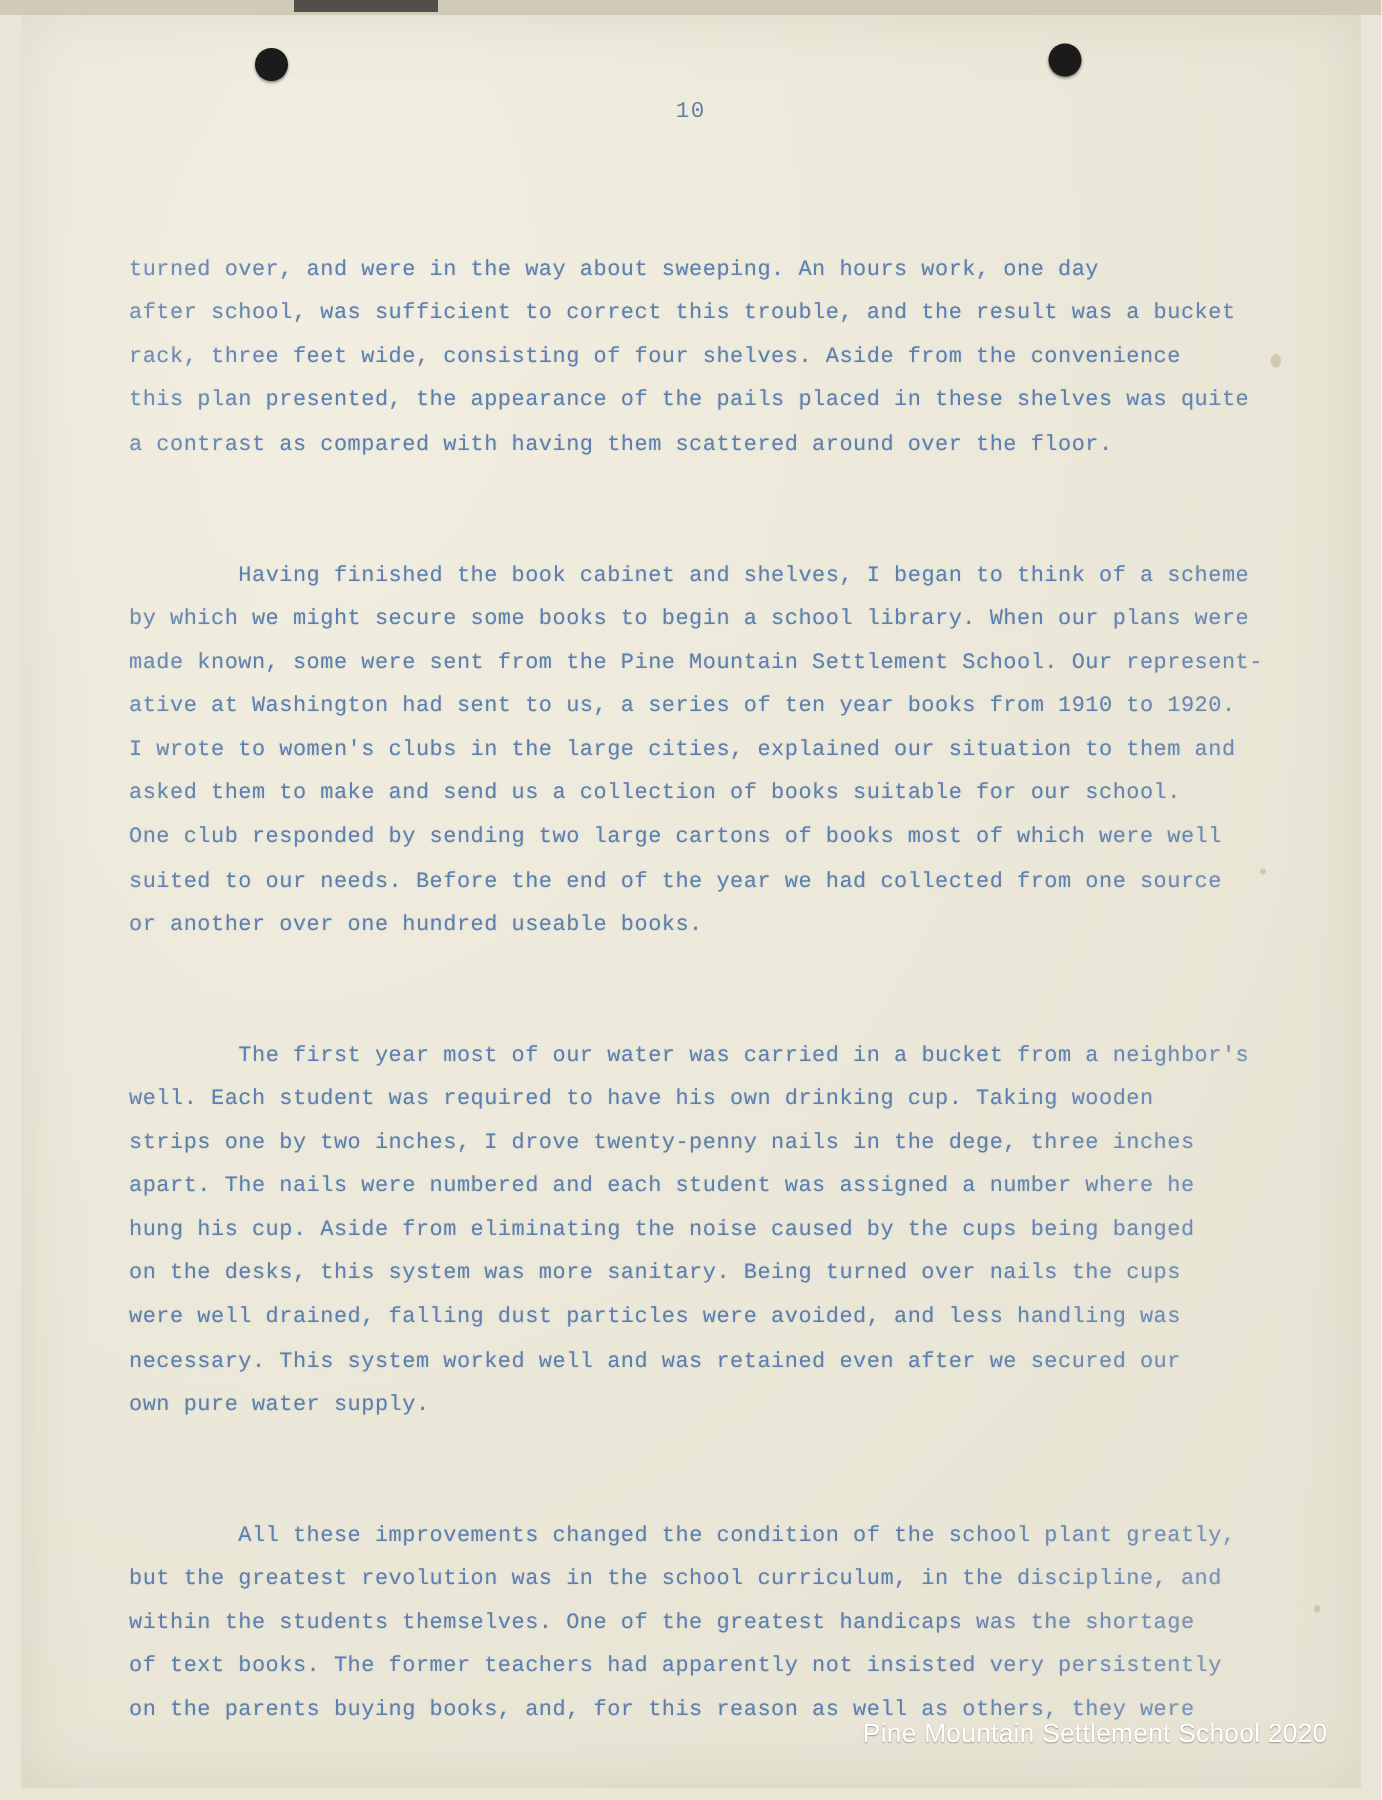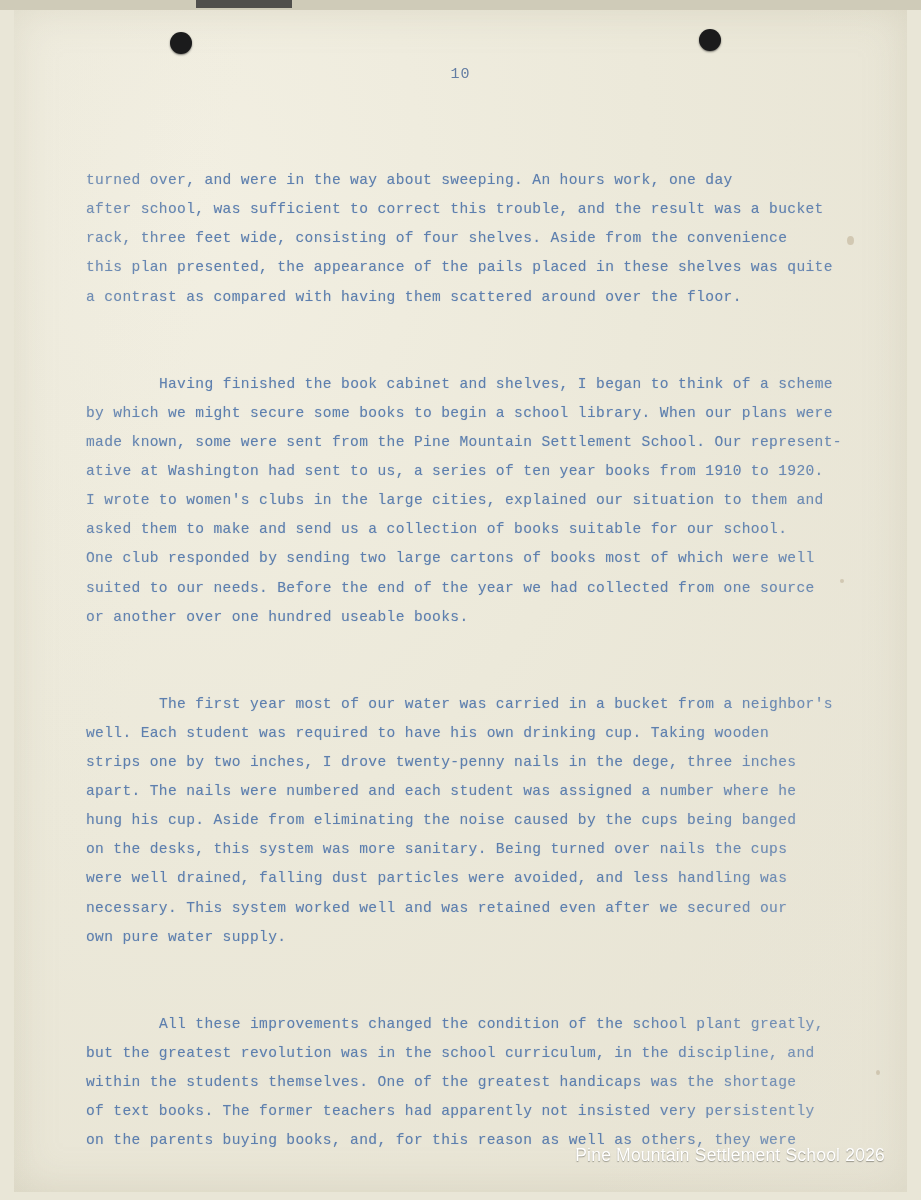--- a/index.html
+++ b/index.html
@@ -173,21 +173,21 @@
 of text books. The former teachers had apparently not insisted very persistently
 on the parents buying books, and, for this reason as well as others, they were</p>
     </div>
 
     <div id="ink-fade"></div>
 
     <div class="speck" style="left:833px; top:228px; width:7px; height:9px;"></div>
     <div class="speck" style="left:826px; top:571px; width:4px; height:4px;"></div>
     <div class="speck" style="left:862px; top:1062px; width:4px; height:5px;"></div>
 
-    <div id="credit">Pine Mountain Settlement School 2026</div>
+    <div id="credit">Pine Mountain Settlement School 2020</div>
   </div>
 
   <div id="top-edge"></div>
   <div id="top-smudge"></div>
 
   <div class="hole" id="hole-left"></div>
   <div class="hole" id="hole-right"></div>
 
 </div>
 

